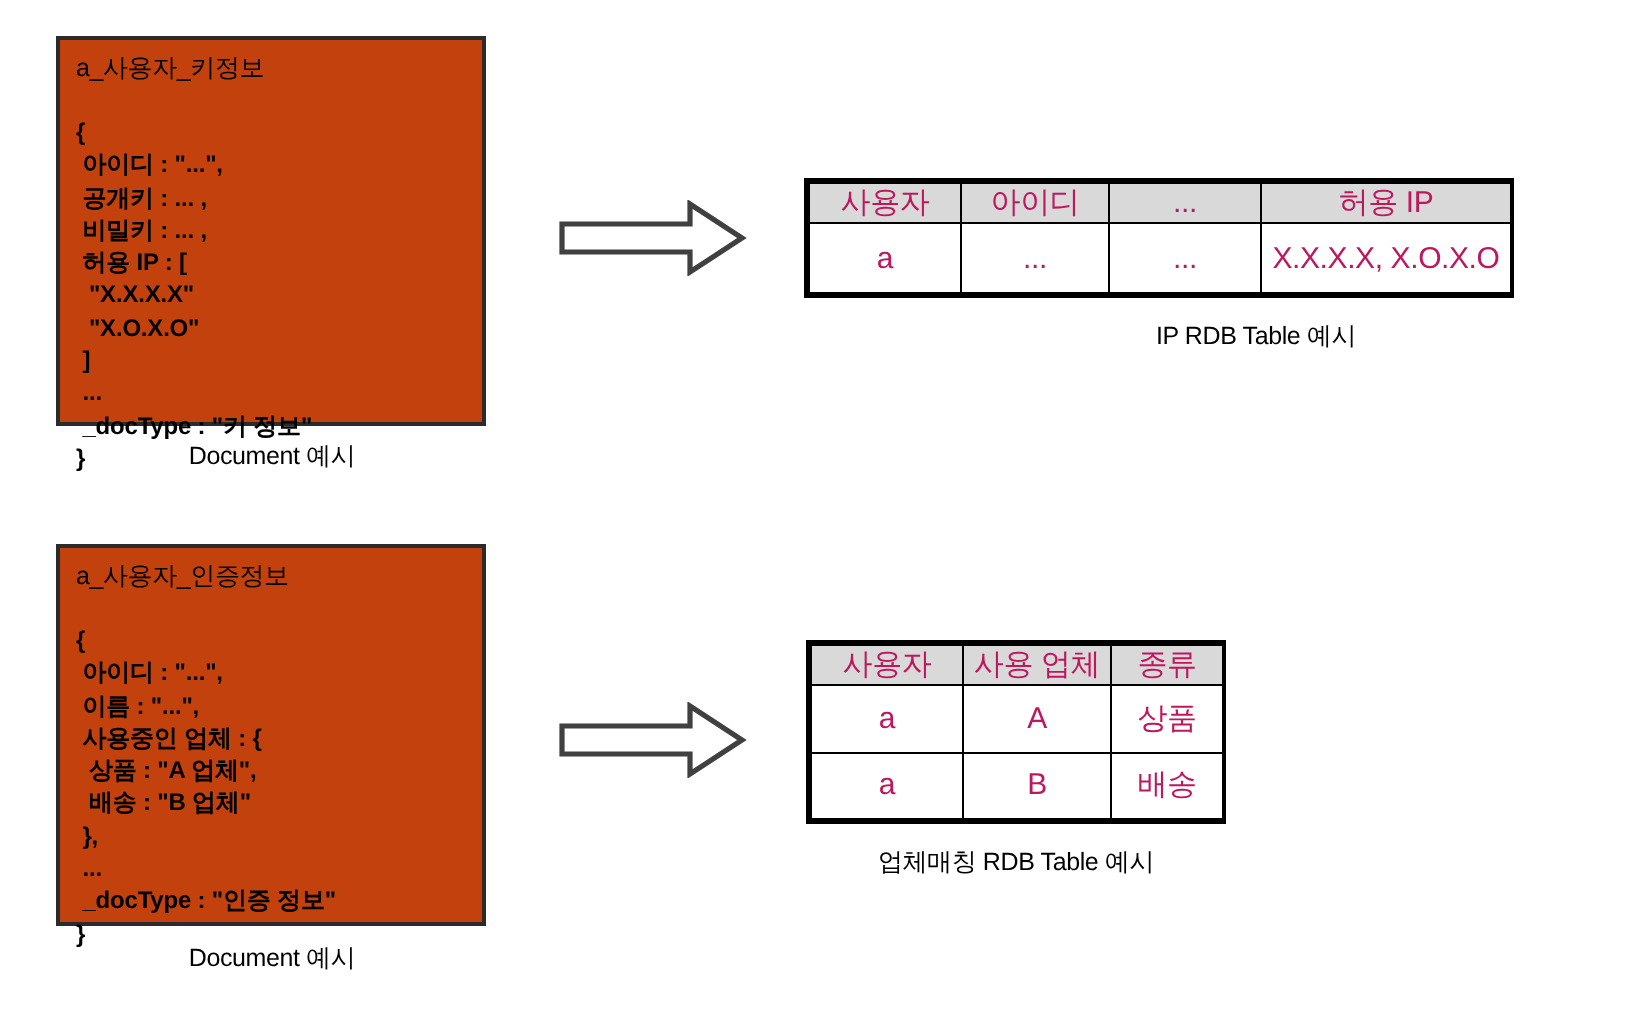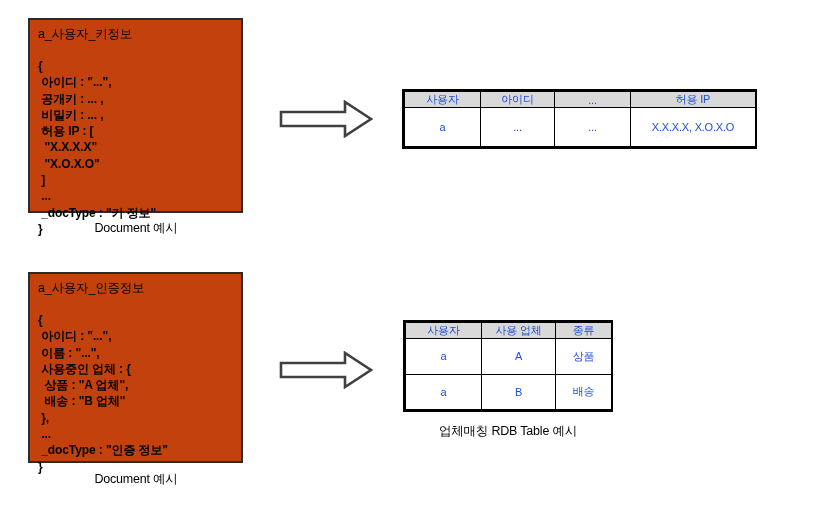--- a/index.html
+++ b/index.html
@@ -71,23 +71,23 @@
     position: absolute;
     border-collapse: collapse;
     table-layout: fixed;
     background: #ffffff;
   }
   .rdb-table th,
   .rdb-table td {
     border: 1px solid #000000;
     text-align: center;
     vertical-align: middle;
-    font-size: 11px;
+    font-size: 15px;
     font-weight: normal;
-    color: #1d4ed8;
+    color: #be185d;
     padding: 0;
     letter-spacing: -0.2px;
     white-space: nowrap;
   }
   .rdb-table th {
     background: #d9d9d9;
   }
   .rdb-table td {
     background: #ffffff;
   }
@@ -152,20 +152,21 @@
         <tr>
           <td>a</td>
           <td>...</td>
           <td>...</td>
           <td>X.X.X.X, X.O.X.O</td>
         </tr>
       </tbody>
     </table>
   </div>
 
+  <div class="caption" style="left:628px; top:160px;">IP RDB Table 예시</div>
 
   <div class="doc-box" style="left:28px; top:272px; width:215px; height:191px;">
     <div class="doc-title">a_사용자_인증정보</div>
     <div class="doc-body">{
  아이디 : "...",
  이름 : "...",
  사용중인 업체 : {
   상품 : "A 업체",
   배송 : "B 업체"
  },

